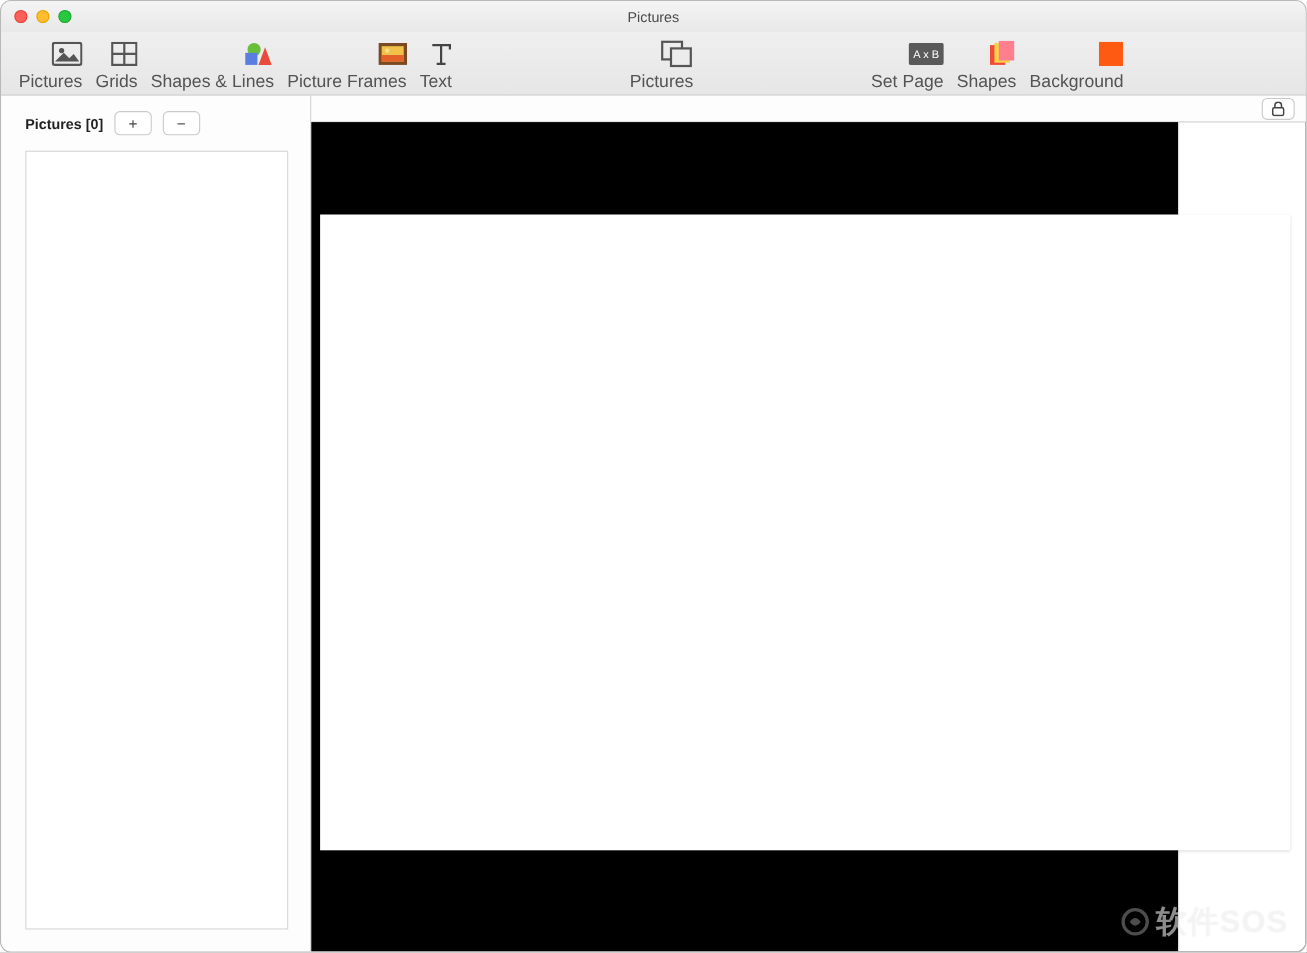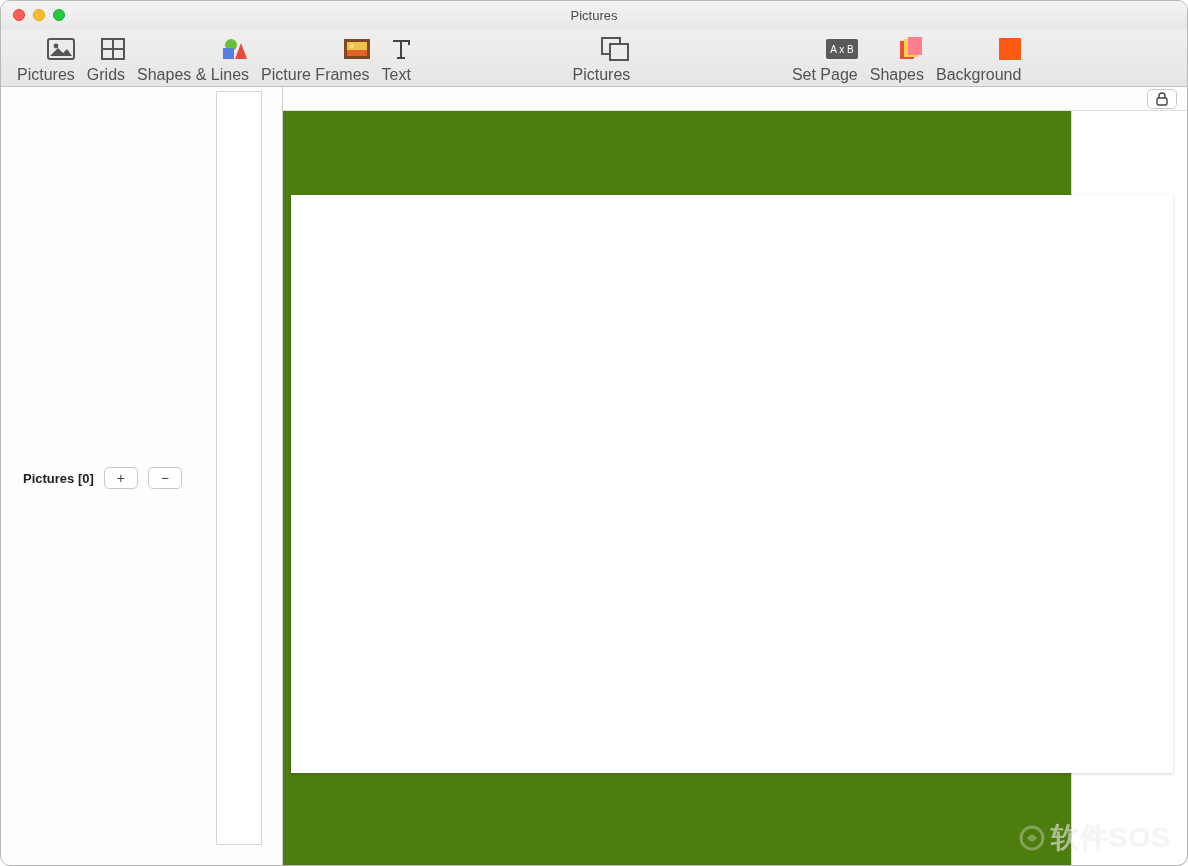--- a/index.html
+++ b/index.html
@@ -53,21 +53,21 @@
 .tb-item .lbl { font-size: 16px; color: #535353; margin-top: 2px; white-space: nowrap; }
 
 
 .content {
   flex: 1; display: flex; min-height: 0;
 }
 .sidebar {
   width: 282px;
   background: #fdfdfd;
   border-right: 1px solid #cfcfcf;
-  display: flex; flex-direction: row;
+  display: flex; flex-direction: column;
 }
 .sidebar-head {
   display: flex; align-items: center;
   padding: 14px 12px 10px 22px;
   gap: 10px;
 }
 .sidebar-head .title { font-size: 13px; font-weight: 600; color: #222; }
 .pill-btn {
   width: 34px; height: 22px;
   border: 1px solid #c9c9c9; border-radius: 5px;
@@ -92,21 +92,21 @@
   background: #fdfdfd;
   border-bottom: 1px solid #e0e0e0;
 }
 .lock-btn {
   width: 30px; height: 20px;
   border: 1px solid #c9c9c9; border-radius: 5px;
   background: #fff;
   display: flex; align-items: center; justify-content: center;
 }
 .canvas-area {
-  flex: 1; position: relative; background: #4d7c0f;
+  flex: 1; position: relative; background: #000000;
 }
 .canvas-page {
   position: absolute;
   left: 8px; right: 14px;
   top: 84px; height: 578px;
   background: #fff;
   box-shadow: 0 1px 3px rgba(0,0,0,.18);
 }
 .thumb-strip {
   position: absolute; top: 0; right: 0; width: 116px; bottom: 0;

